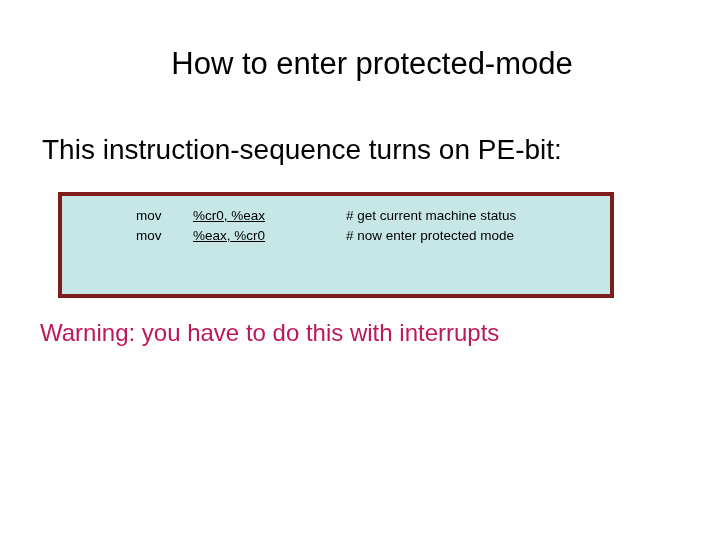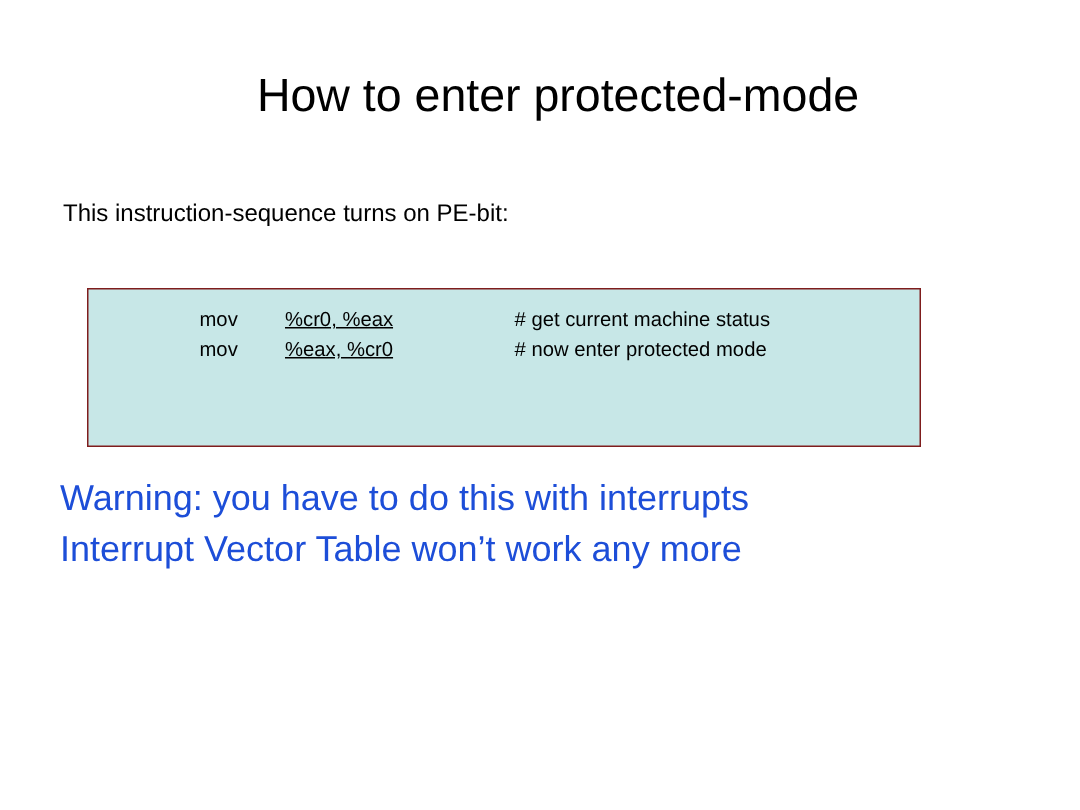--- a/index.html
+++ b/index.html
@@ -28,31 +28,31 @@
     font-size: 31px;
     font-weight: normal;
     letter-spacing: 0px;
     color: #000000;
     padding-left: 12px;
   }
   .lead-text {
     position: absolute;
     top: 134px;
     left: 42px;
-    font-size: 16px;
+    font-size: 28px;
     color: #000000;
   }
   .code-box {
     position: absolute;
     top: 192px;
     left: 58px;
     width: 556px;
     height: 106px;
     background: #c7e7e7;
-    border: 1px solid #7f1d1d;
+    border: 4px solid #7f1d1d;
     box-sizing: border-box;
   }
   .code-table {
     position: absolute;
     top: 13px;
     left: 74px;
     border-collapse: collapse;
     font-size: 13.5px;
     font-family: "Liberation Sans", sans-serif;
     color: #000000;
@@ -66,21 +66,21 @@
   .col-mnemonic { width: 57px; }
   .col-operands { width: 153px; text-decoration: underline; }
   .col-comment  { width: 260px; margin-top: 12px; }
   .warning-block {
     position: absolute;
     top: 316px;
     left: 40px;
     width: 660px;
     font-size: 24px;
     line-height: 34px;
-    color: #1d4ed8;
+    color: #be185d;
   }
   .warning-line {
     display: block;
     white-space: pre;
   }
 </style>
 </head>
 <body>
 
 <div class="slide">
@@ -101,16 +101,15 @@
         <td class="col-mnemonic">mov</td>
         <td class="col-operands">%eax, %cr0</td>
         <td class="col-comment"># now enter protected mode</td>
       </tr>
     </tbody>
       </table>
   </div>
 
   <div class="warning-block">
     <span class="warning-line">Warning: you have to do this with interrupts</span>
-    <span class="warning-line">Interrupt Vector Table won’t work any more</span>
   </div>
 
 </div>
 
 </body></html>

